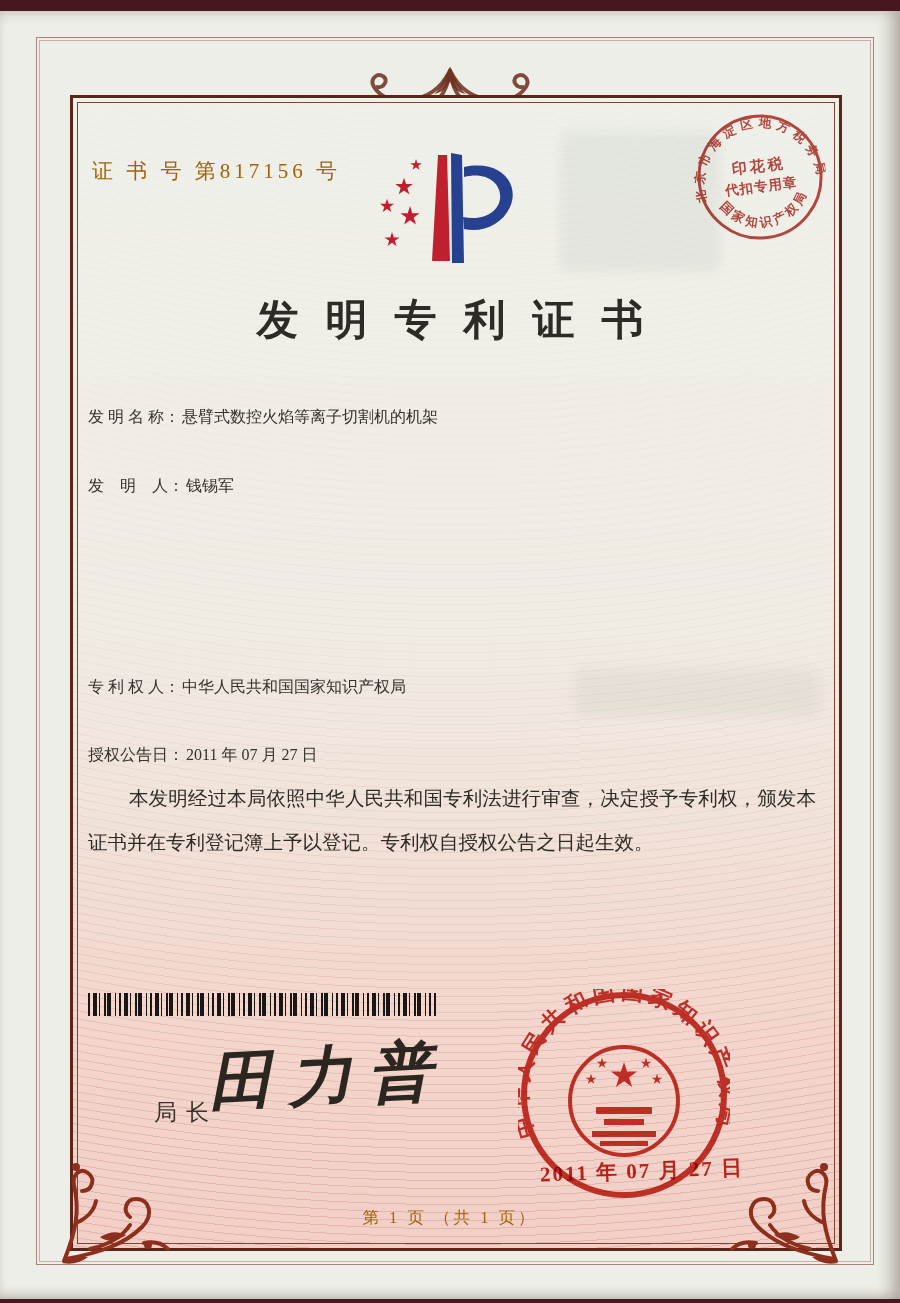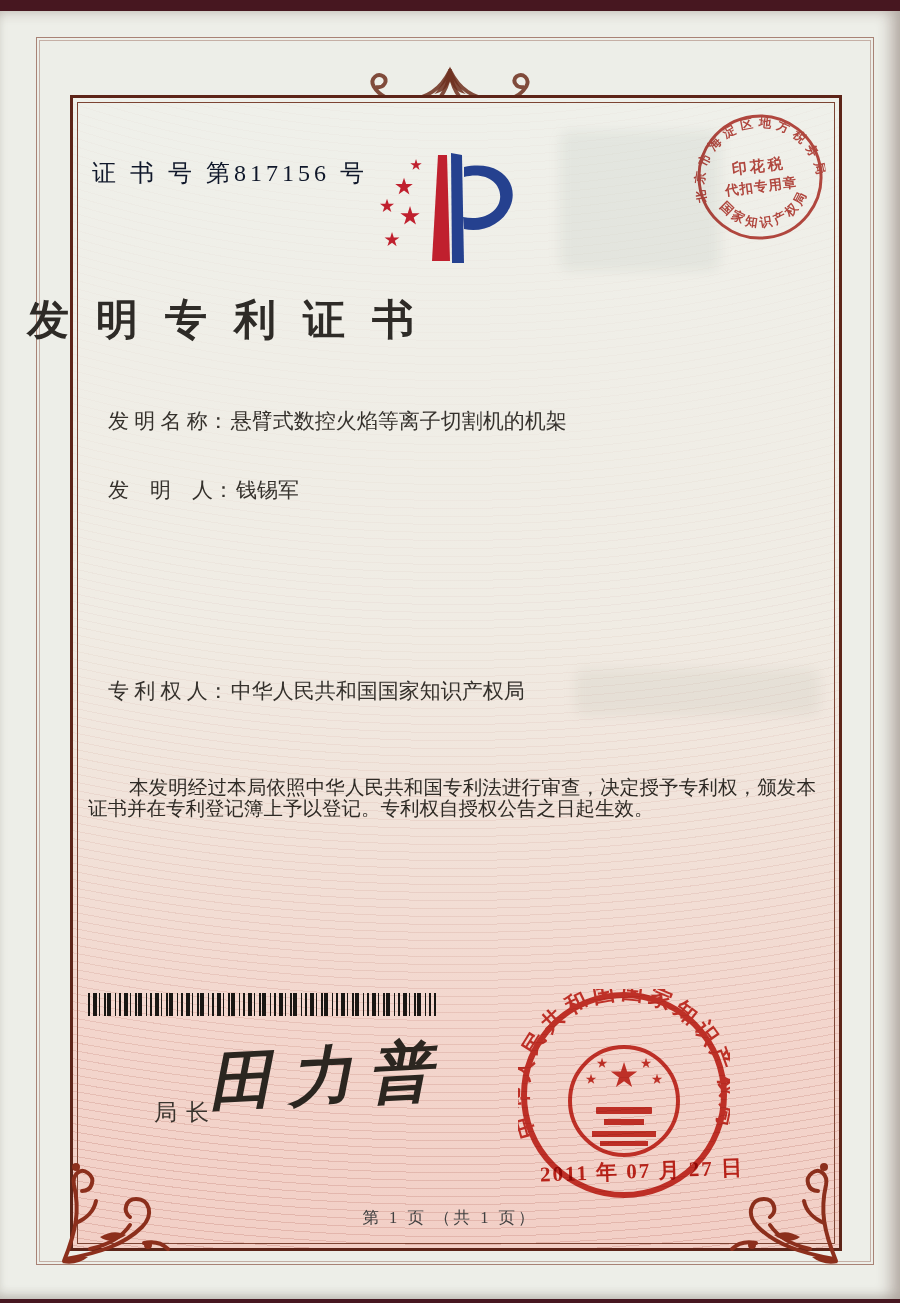--- a/index.html
+++ b/index.html
@@ -17,31 +17,31 @@
          border:3px solid #5d2418;background:linear-gradient(180deg,#eff0ea 0%,#f0ece4 45%,#f1e3da 62%,#f3d6cd 80%,#f2cfc6 100%);}
   .frame::before{content:"";position:absolute;inset:4px;border:1px solid #7c4433;pointer-events:none;}
   .guilloche{position:absolute;inset:0;
      background:repeating-radial-gradient(circle at 380px -1150px, rgba(173,92,80,.22) 0 1px, rgba(0,0,0,0) 1px 8px);
      -webkit-mask-image:linear-gradient(180deg, rgba(0,0,0,.10) 0 28%, rgba(0,0,0,.25) 50%, rgba(0,0,0,.6) 74%, #000 92%);
      mask-image:linear-gradient(180deg, rgba(0,0,0,.10) 0 28%, rgba(0,0,0,.25) 50%, rgba(0,0,0,.6) 74%, #000 92%);}
   .ghost{position:absolute;filter:blur(6px);border-radius:10px;}
   .ghost.g1{left:560px;top:120px;width:160px;height:140px;background:rgba(130,145,135,.10);}
   .ghost.g2{left:575px;top:658px;width:245px;height:46px;background:rgba(140,145,130,.10);}
 
-  .cert-no{position:absolute;left:92px;top:146px;font-size:24px;letter-spacing:4px;color:#0f172a;}
+  .cert-no{position:absolute;left:92px;top:146px;font-size:21px;letter-spacing:4px;color:#a16207;}
   .logo{position:absolute;left:352px;top:134px;width:180px;height:134px;}
-  .title{position:absolute;left:0;top:281px;width:100%;font-size:42px;font-weight:600;
+  .title{position:absolute;left:0;top:281px;width:100%;text-align:center;font-size:42px;font-weight:600;
          color:#2e2b27;letter-spacing:27px;text-indent:27px;}
 
-  .field-row{position:absolute;left:108px;font-size:21px;color:#35312c;white-space:nowrap;}
+  .field-row{position:absolute;left:88px;font-size:16px;color:#35312c;white-space:nowrap;}
   .field-row .lbl{margin-right:2px;}
   .f0{top:396px}.f1{top:465px}.f2{top:533px}.f3{top:600px}.f4{top:666px}.f5{top:734px}
 
   .body-text{position:absolute;left:88px;top:766px;width:728px;color:#2e2a25;}
-  .body-text p{margin:0;font-size:19.5px;line-height:21px;text-indent:2.1em;text-align:justify;}
+  .body-text p{margin:0;font-size:19.5px;line-height:44px;text-indent:2.1em;text-align:justify;}
 
   .barcode{position:absolute;left:88px;top:982px;width:348px;height:23px;background:
      repeating-linear-gradient(90deg,#191613 0 2px,transparent 2px 5px,#191613 5px 9px,transparent 9px 11px,
        #191613 11px 12px,transparent 12px 16px,#191613 16px 18px,transparent 18px 19px,
        #191613 19px 23px,transparent 23px 27px,#191613 27px 28px,transparent 28px 31px);}
 
   .sig-title{position:absolute;left:154px;top:1086px;font-size:23px;letter-spacing:9px;color:#3a342e;}
   .sig-name{position:absolute;left:208px;top:1022px;font-size:64px;font-weight:700;color:#2b2620;
             letter-spacing:16px;transform:rotate(-3deg);font-style:italic;}
 
@@ -49,21 +49,21 @@
   .seal-date{position:absolute;left:540px;top:1146px;font-size:21px;font-weight:700;color:#c22a20;
              letter-spacing:2px;transform:rotate(-2deg);mix-blend-mode:multiply;}
   .seal-tax{position:absolute;left:694px;top:100px;width:132px;height:132px;transform:rotate(-7deg);
             mix-blend-mode:multiply;opacity:.9;}
 
   .flourish{position:absolute;width:118px;height:112px;}
   .flourish.bl{left:56px;top:1142px;}
   .flourish.br{left:726px;top:1142px;transform:scaleX(-1);}
 
   .footer{position:absolute;left:0;top:1196px;width:100%;text-align:center;font-size:16.5px;
-          letter-spacing:3px;color:#404040;}
+          letter-spacing:3px;color:#a16207;}
 </style>
 </head>
 <body>
 
 <div class="photo">
   <div class="paper">
     <div class="outer-line"></div>
 
     <svg class="ornament-top" viewBox="0 0 200 76">
       <g fill="none" stroke="#6e2f1e" stroke-width="4" stroke-linecap="round" opacity=".85">
@@ -139,20 +139,23 @@
     <div class="title">发明专利证书</div>
 
     <div class="field-row f0">
       <span class="lbl">发 明 名 称：</span><span class="val">悬臂式数控火焰等离子切割机的机架</span>
     </div>
     <div class="field-row f1">
       <span class="lbl">发　明　人：</span><span class="val">钱锡军</span>
     </div>
     <div class="field-row f4">
       <span class="lbl">专 利 权 人：</span><span class="val">中华人民共和国国家知识产权局</span>
+    </div>
+    <div class="field-row f5">
+      <span class="lbl">授权公告日：</span><span class="val">2011 年 07 月 27 日</span>
     </div>
 
     <div class="body-text">
       <p>本发明经过本局依照中华人民共和国专利法进行审查，决定授予专利权，颁发本证书并在专利登记簿上予以登记。专利权自授权公告之日起生效。</p>
     </div>
 
     <div class="barcode"></div>
 
     <div class="sig-title">局长</div>
     <div class="sig-name">田力普</div>

